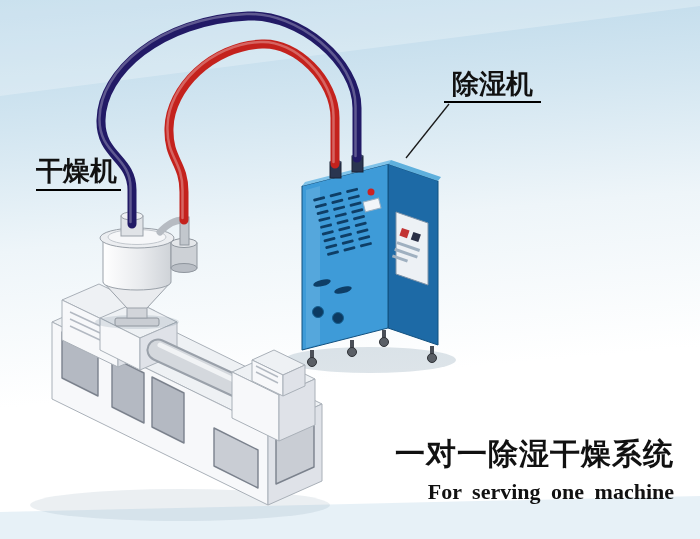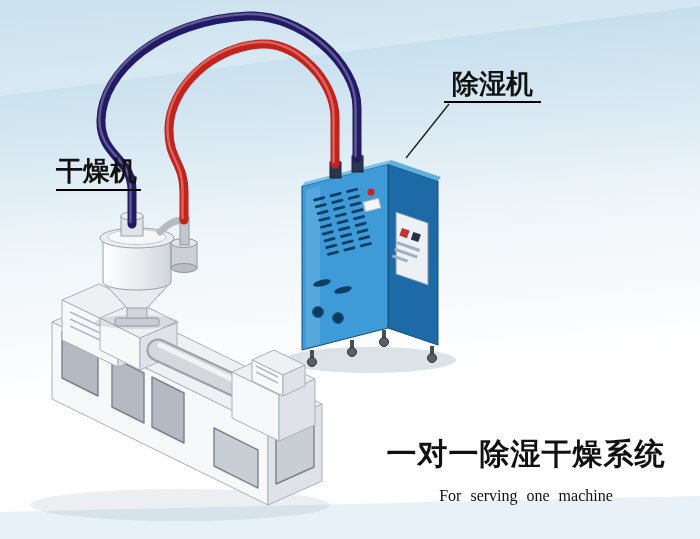--- a/index.html
+++ b/index.html
@@ -12,26 +12,26 @@
   body{font-family:"DejaVu Sans",sans-serif;color:var(--text);}
   .stage{
     position:relative;width:700px;height:539px;overflow:hidden;
     background:linear-gradient(175deg, var(--background-top) 0%, #d3e6f1 22%, #eef5f9 42%, var(--background-bottom) 68%, var(--background-bottom) 100%);
   }
   .stage svg{position:absolute;left:0;top:0;}
   .label{position:absolute;line-height:1.12;}
   .label .zh{font-size:27px;font-weight:bold;border-bottom:2px solid #000;padding:0 4px 3px 0;display:inline-block;}
   .label .en{font-size:21px;font-weight:bold;margin-top:2px;}
   .serif{font-family:"Liberation Serif",serif;}
-  .hopper-label{left:56px;top:156px;}
+  .hopper-label{left:36px;top:156px;}
   .dehum-label{left:444px;top:69px;display:flex;flex-direction:column;align-items:center;gap:28px;}
   .dehum-label .zh{padding:0 8px 2px 8px;}
-  .caption{position:absolute;left:378px;top:434px;width:296px;text-align:center;}
+  .caption{position:absolute;left:378px;top:434px;width:296px;text-align:right;}
   .caption .zh{font-size:30px;font-weight:800;letter-spacing:1px;}
-  .caption .en{font-size:16px;font-weight:normal;margin-top:12px;word-spacing:5px;}
+  .caption .en{font-size:22px;font-weight:bold;margin-top:4px;word-spacing:5px;}
   
   .pipe-blue{stroke:var(--pipe-blue);}
   .pipe-red{stroke:var(--pipe-red);}
   .dehum-front{fill:var(--dehumidifier-front);}
   .dehum-side{fill:var(--dehumidifier-side);}
   .dehum-top{fill:var(--dehumidifier-top);}
   .mach-body{fill:var(--machine-body);}
   .mach-shade{fill:var(--machine-shade);}
   .mach-top{fill:#eef1f4;}
   .edge{stroke:#a9b0b8;stroke-width:1;}

